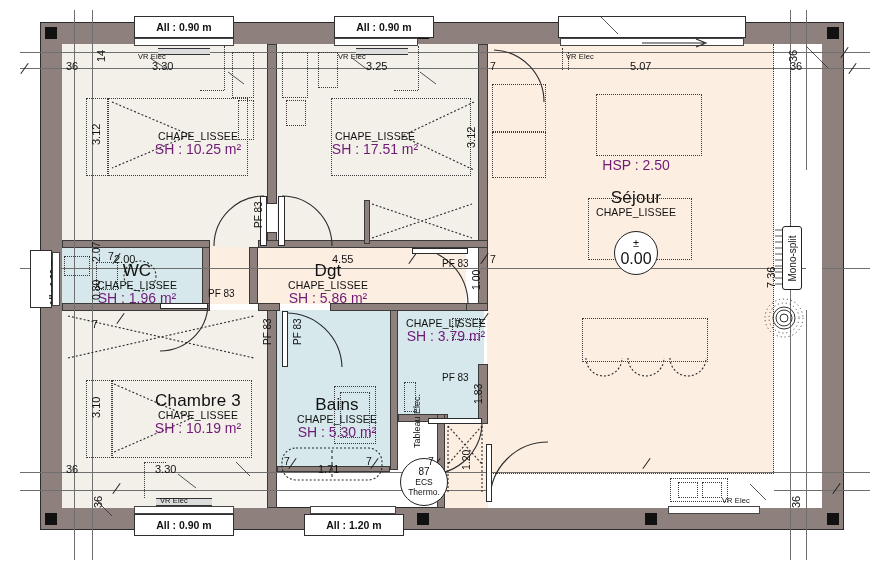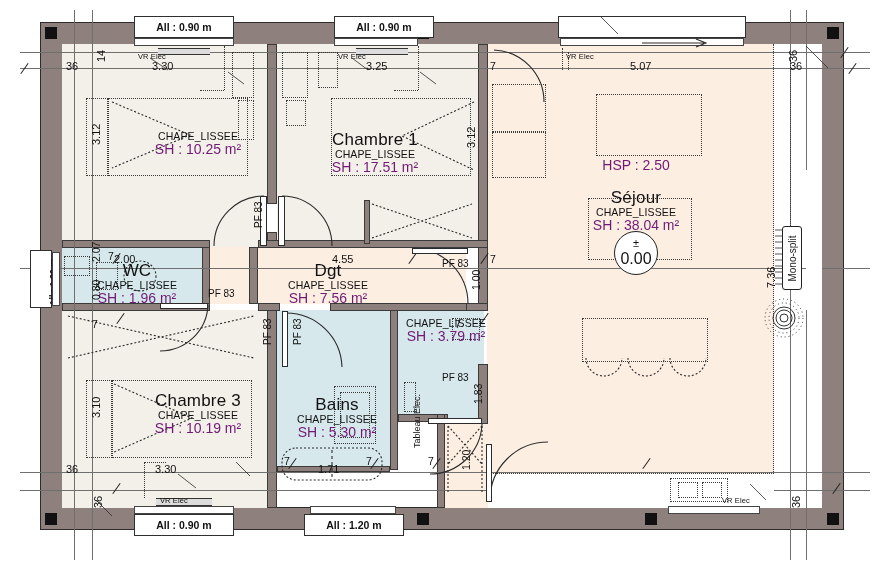--- a/index.html
+++ b/index.html
@@ -341,62 +341,65 @@
   <svg class="sun" style="left:762px;top:296px;width:44px;height:44px;">
     <circle cx="22" cy="22" r="4" fill="none" stroke="#333" stroke-width="1"></circle>
     <circle cx="22" cy="22" r="8" fill="none" stroke="#333" stroke-width="1"></circle>
     <circle cx="22" cy="22" r="11" fill="none" stroke="#333" stroke-width="1"></circle>
     <g stroke="#333" stroke-width="1" stroke-dasharray="1 3">
       <circle cx="22" cy="22" r="15" fill="none"></circle>
       <circle cx="22" cy="22" r="19" fill="none"></circle>
     </g>
   </svg>
 
+  <div class="circ" style="left:400px;top:458px;width:46px;height:46px;">
+    <div style="font-size:10px;">87</div>
+    <div>ECS</div>
+    <div>Thermo.</div>
+  </div>
 
   <div class="circ" style="left:614px;top:231px;width:42px;height:42px;">
     <div style="font-size:11px;">±</div>
     <div style="font-size:16px;">0.00</div>
   </div>
 
   <div class="rlabel" style="left:103px;top:131px;width:190px;">
     <div class="rchape">CHAPE_LISSEE</div>
     <div class="rsh">SH : 10.25 m²</div>
   </div>
 
   <div class="rlabel" style="left:280px;top:131px;width:190px;">
-    <div class="rname">Chambre 1</div>
     <div class="rchape">CHAPE_LISSEE</div>
     <div class="rsh">SH : 17.51 m²</div>
   </div>
 
   <div class="rlabel" style="left:103px;top:392px;width:190px;">
     <div class="rname">Chambre 3</div>
     <div class="rchape">CHAPE_LISSEE</div>
     <div class="rsh">SH : 10.19 m²</div>
   </div>
 
   <div class="rlabel" style="left:558px;top:189px;width:156px;">
     <div class="rname">Séjour</div>
     <div class="rchape">CHAPE_LISSEE</div>
-    <div class="rsh">SH : 38.04 m²</div>
   </div>
   <div class="rlabel" style="left:558px;top:158px;width:156px;">
     <div class="rsh">HSP : 2.50</div>
   </div>
 
   <div class="rlabel" style="left:72px;top:262px;width:130px;">
     <div class="rname">WC</div>
     <div class="rchape">CHAPE_LISSEE</div>
     <div class="rsh">SH : 1.96 m²</div>
   </div>
 
   <div class="rlabel" style="left:258px;top:262px;width:140px;">
     <div class="rname">Dgt</div>
     <div class="rchape">CHAPE_LISSEE</div>
-    <div class="rsh">SH : 7.56 m²</div>
+    <div class="rsh">SH : 5.86 m²</div>
   </div>
 
   <div class="rlabel" style="left:378px;top:318px;width:136px;">
     <div class="rchape">CHAPE_LISSEE</div>
     <div class="rsh">SH : 3.79 m²</div>
   </div>
 
   <div class="rlabel" style="left:268px;top:396px;width:138px;">
     <div class="rname">Bains</div>
     <div class="rchape">CHAPE_LISSEE</div>

